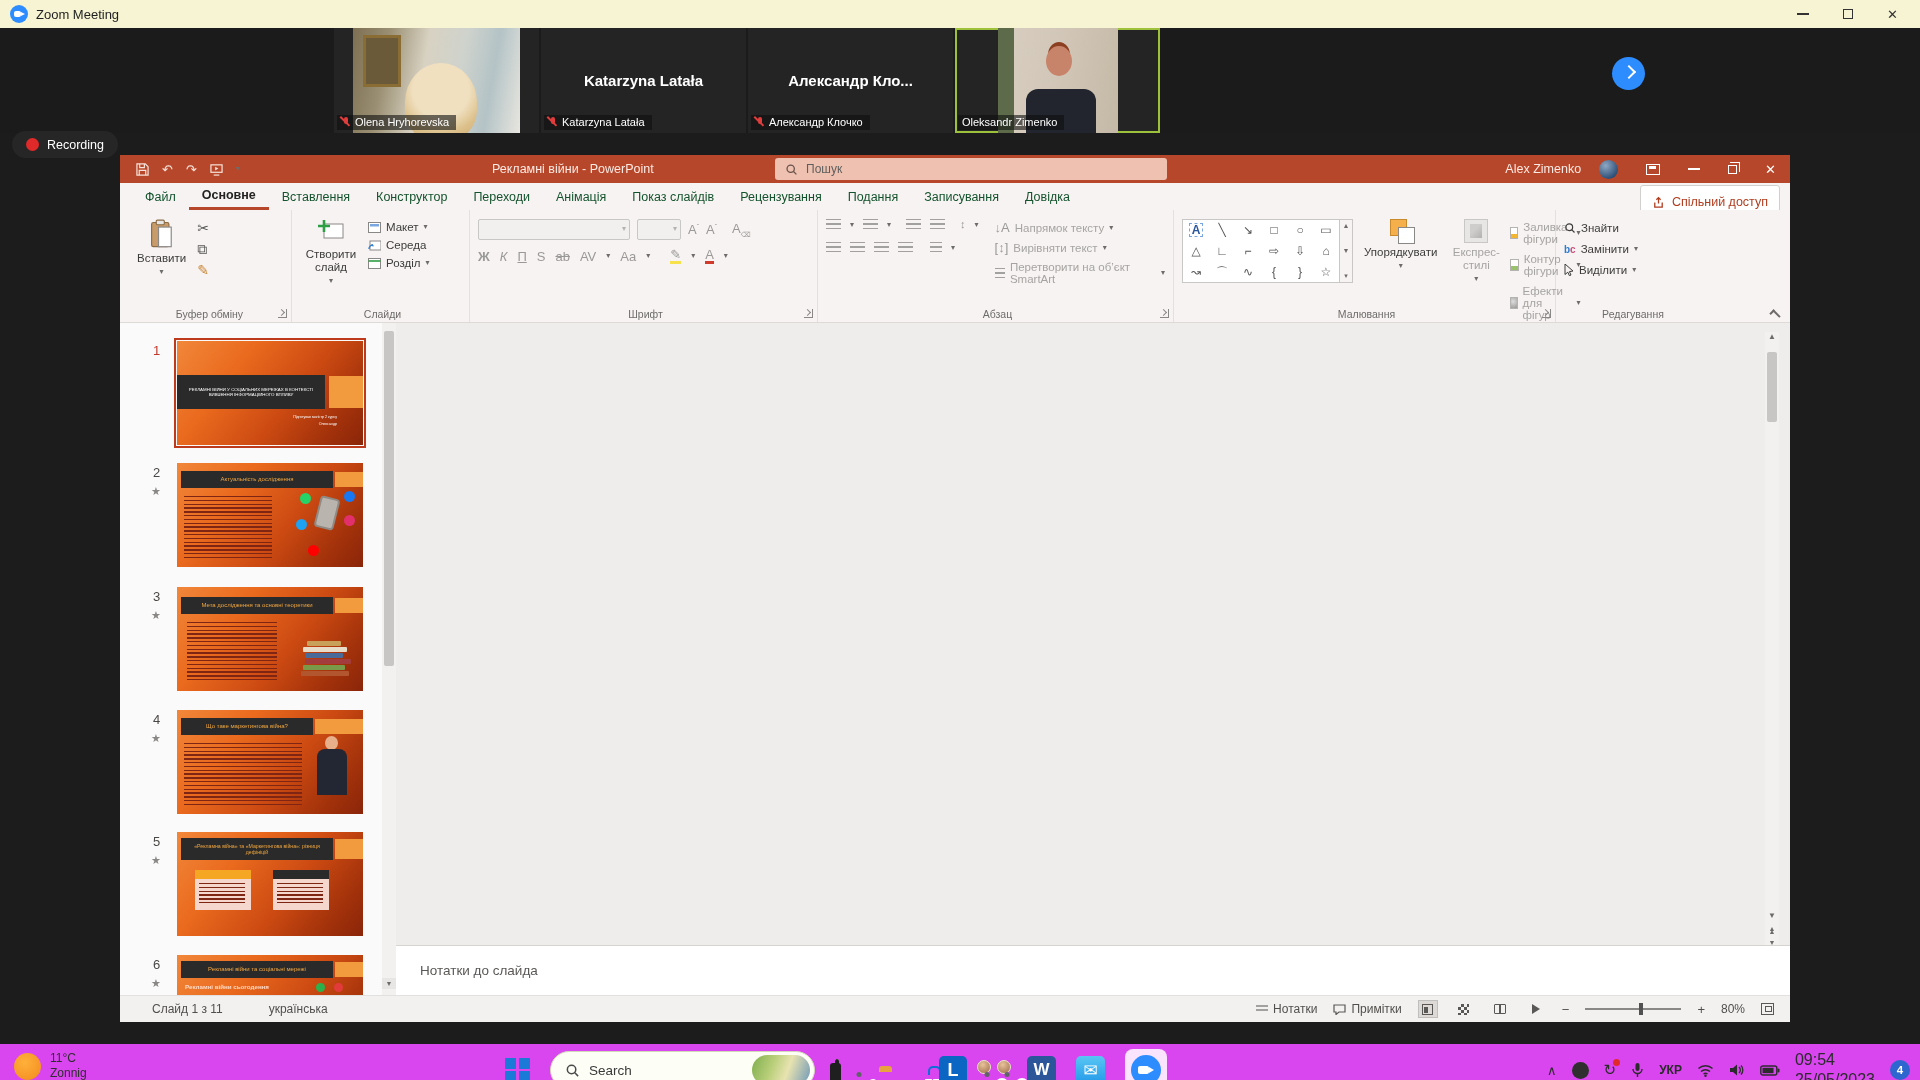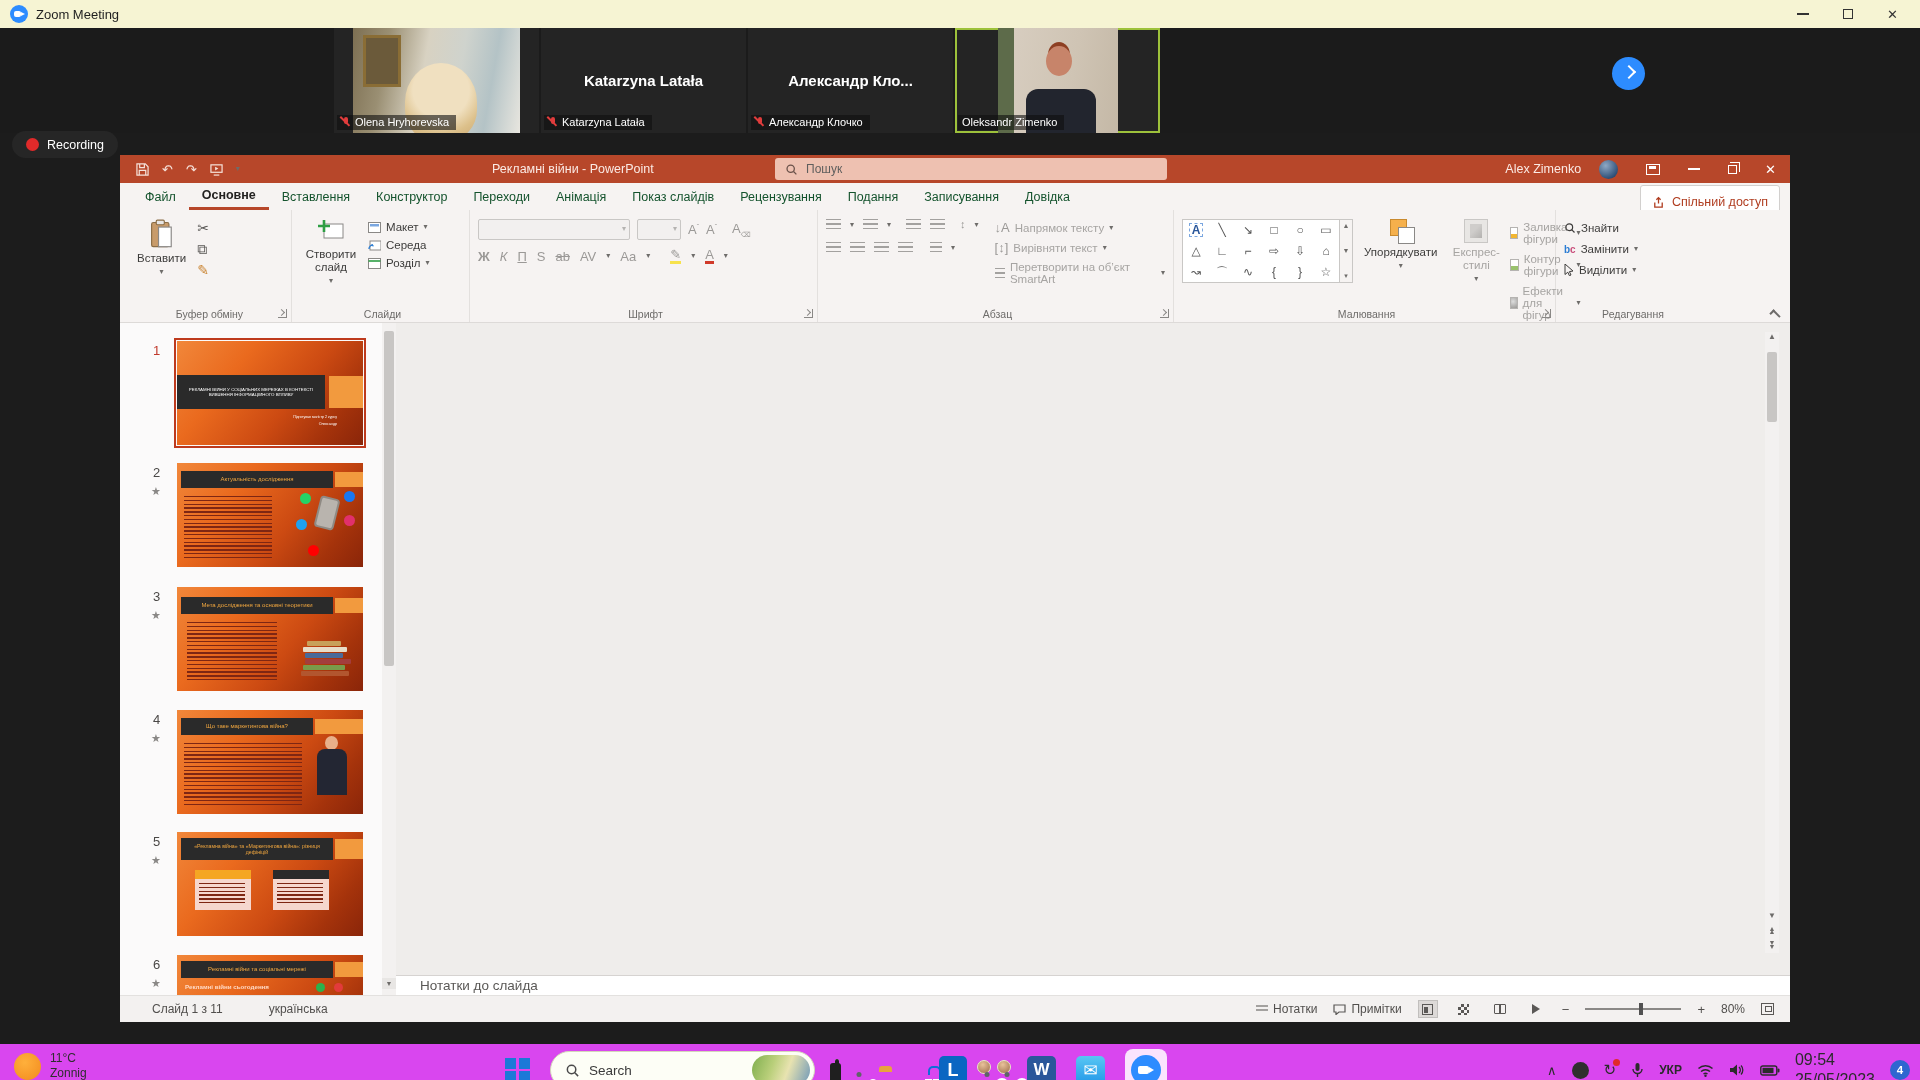--- a/index.html
+++ b/index.html
@@ -141,21 +141,21 @@
 .banner{position:absolute;left:0;top:229px;width:812px;height:150px;background:#2a2a2a;display:flex;flex-direction:column;align-items:center;justify-content:center;color:#fff}
 .banner .tl{font-size:30.5px;line-height:1.3;letter-spacing:.2px;transform:scaleX(.96);white-space:nowrap}
 .accentbar{position:absolute;left:822px;top:231px;width:278px;height:146px;background:#f29a3e;box-shadow:2px 6px 12px rgba(60,10,0,.35)}
 .ssub{position:absolute;top:394px;right:315px;text-align:right;color:#fff;font-size:21px;line-height:1.6}
 .wavy{text-decoration:underline;text-decoration-style:wavy;text-decoration-color:#e0503a;text-decoration-thickness:1.5px;text-underline-offset:4px}
 .vscroll{position:absolute;right:11px;top:9px;width:14px;bottom:42px;background:#f3f1f0;display:flex;flex-direction:column;align-items:center;font-size:8px;color:#6e6c6a}
 .vth{position:absolute;left:2px;right:2px;top:20px;height:70px;background:#c8c6c4;border-radius:2px}
 .vbot{position:absolute;bottom:4px;display:flex;flex-direction:column;gap:7px;align-items:center}
 .dbl{line-height:.55;font-size:7px;text-align:center;cursor:pointer}
 .varr{cursor:pointer}
-.notes{position:absolute;left:276px;right:0;bottom:0;height:20px;background:#fff;border-top:1px solid #d6d3d1;display:flex;align-items:center;padding-left:24px;color:#5a5856;font-size:13.5px}
+.notes{position:absolute;left:276px;right:0;bottom:0;height:50px;background:#fff;border-top:1px solid #d6d3d1;display:flex;align-items:center;padding-left:24px;color:#5a5856;font-size:13.5px}
 
 
 .status{position:absolute;left:0;right:0;bottom:0;height:27px;background:#f3f1f0;border-top:1px solid #e3e1df;display:flex;align-items:center;font-size:12px;color:#514f4d}
 .st-slide{margin-left:32px}
 .st-lang{margin-left:46px}
 .stright{margin-left:auto;display:flex;align-items:center;gap:16px;padding-right:16px}
 .stbtn{display:flex;align-items:center;gap:5px;cursor:pointer}
 .viewbox{width:20px;height:18px;display:flex;align-items:center;justify-content:center;cursor:pointer}
 .viewbox.selv{background:#dcd9d7;border:1px solid #c1bfbd}
 .vb1{width:11px;height:11px;border:1.4px solid #5a5856;position:relative}

